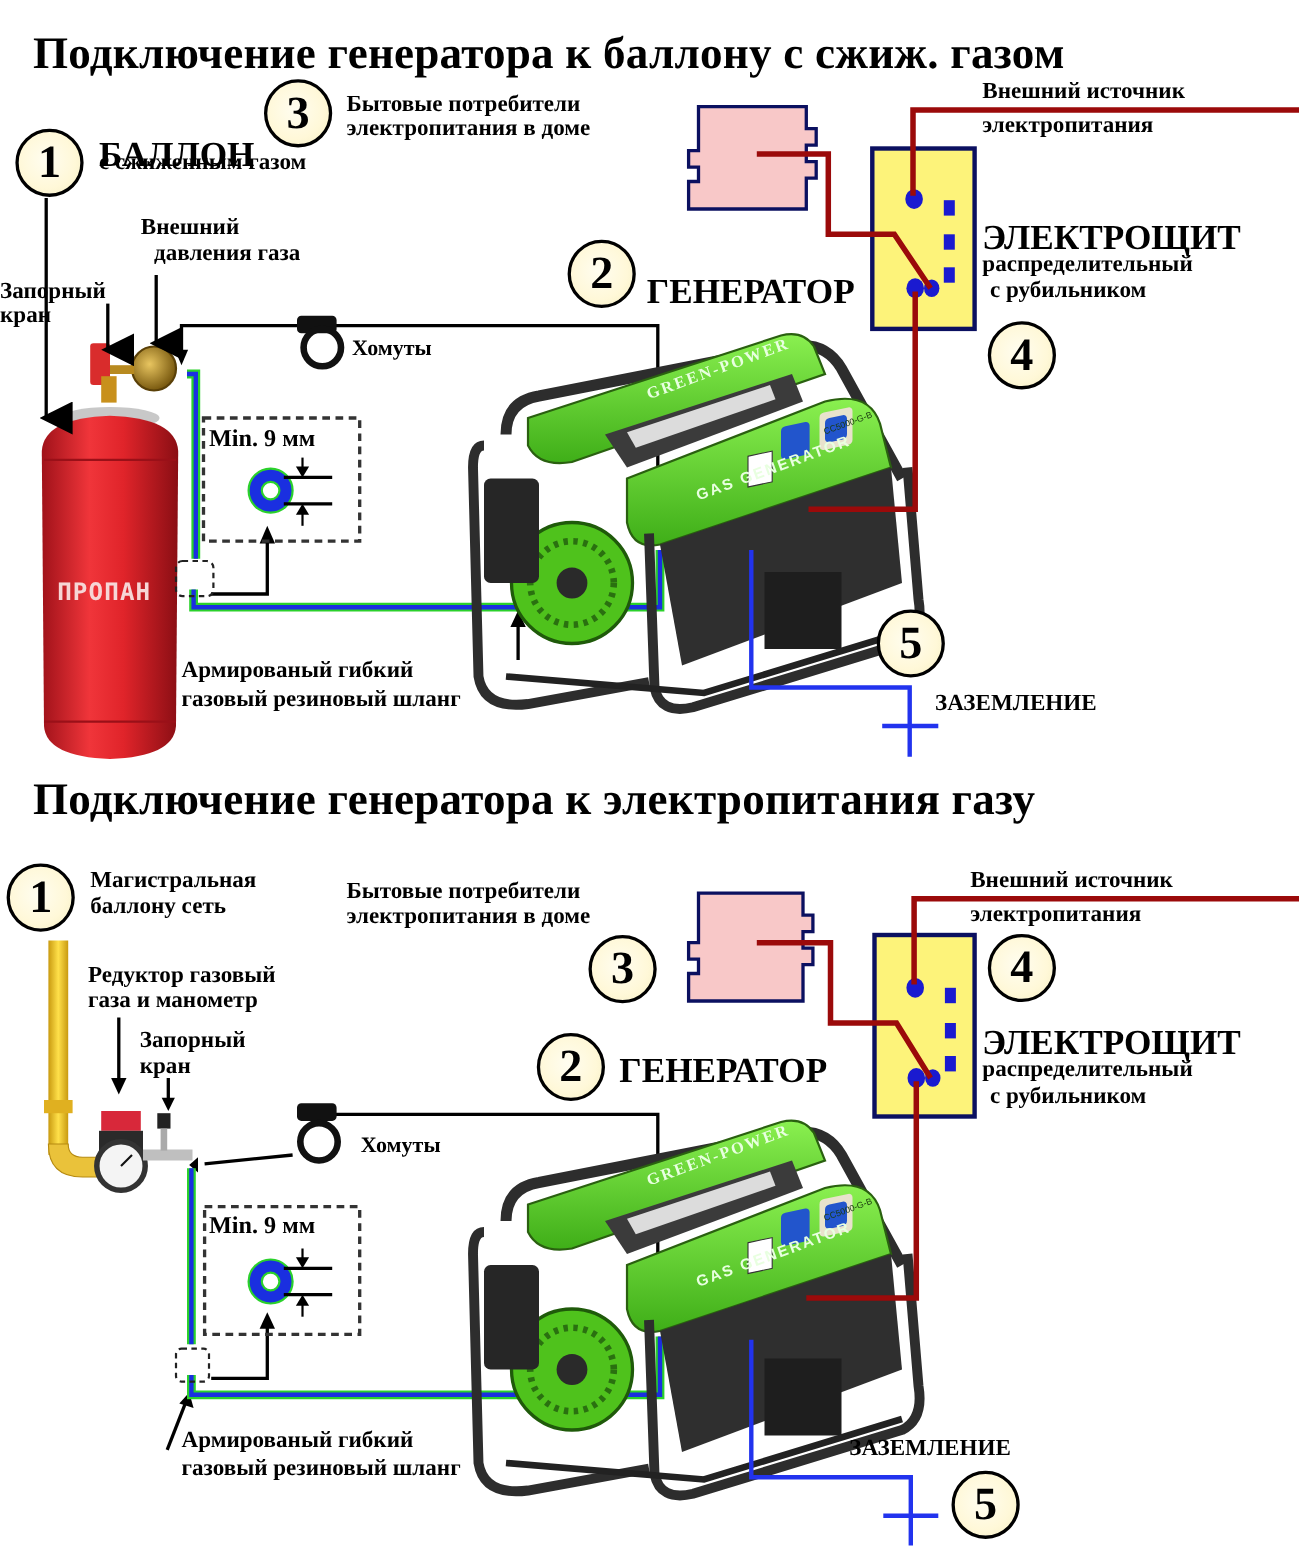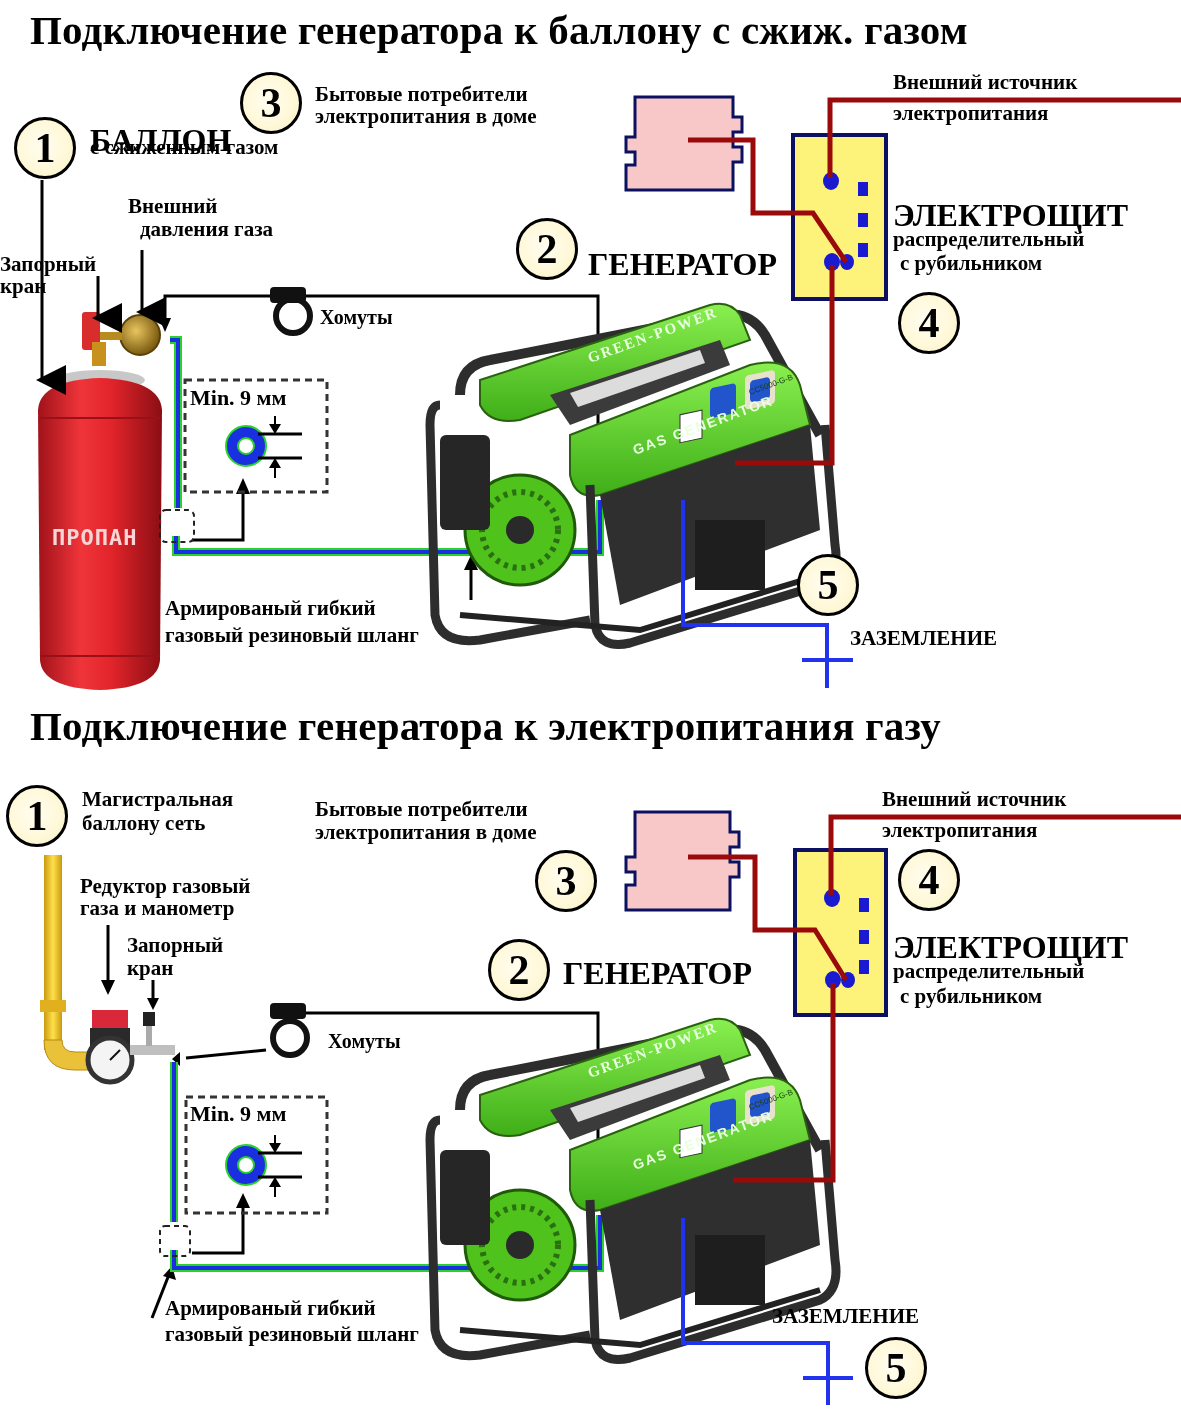--- a/index.html
+++ b/index.html
@@ -240,21 +240,21 @@
     <polyline points="688,857 755,857 755,930 815,930 846,980"></polyline>
     <polyline points="833,983 833,1180 733,1180"></polyline>
   </g>
 
   <g fill="none" stroke="#2233ee" stroke-width="4">
     <polyline points="683,1218 683,1343 828,1343 828,1405"></polyline>
     <line x1="803" y1="1378" x2="853" y2="1378"></line>
   </g>
 </svg>
 
-<div class="abs title" style="left:30px;top:6px;text-align:center;">Подключение генератора к баллону с сжиж. газом</div>
+<div class="abs title" style="left:30px;top:24px;text-align:center;">Подключение генератора к баллону с сжиж. газом</div>
 
 <div class="badge" style="left:14px;top:117px;">1</div>
 <div class="abs lbl-big" style="left:90px;top:128px;">БАЛЛОН</div>
 <div class="abs lbl" style="left:90px;top:137px;">с сжиженным газом</div>
 
 <div class="badge" style="left:240px;top:72px;">3</div>
 <div class="abs lbl" style="left:315px;top:84px;">Бытовые потребители</div>
 <div class="abs lbl" style="left:315px;top:106px;">электропитания в доме</div>
 
 <div class="abs lbl" style="left:128px;top:196px;">Внешний</div>

